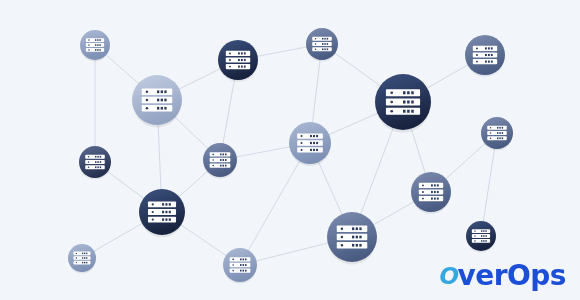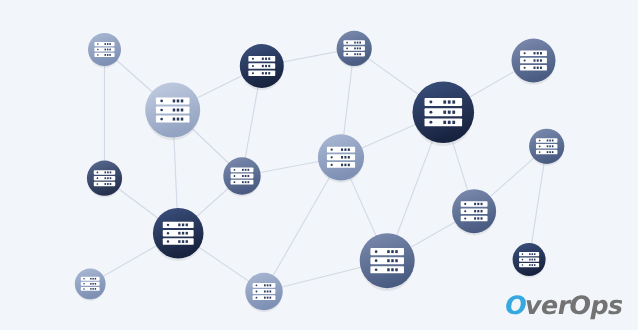--- a/index.html
+++ b/index.html
@@ -53,25 +53,24 @@
   }
   #brand-logo .logo-o {
     color: #35a8e0;
     font-family: "DejaVu Sans", sans-serif;
     font-size: 23px;
     font-weight: 700;
     font-style: italic;
     letter-spacing: -0.5px;
   }
   #brand-logo .logo-rest {
-    color: #737373;
+    color: #1d4ed8;
     font-family: "DejaVu Sans", sans-serif;
-    font-size: 23px;
+    font-size: 28px;
     font-weight: 700;
-    font-style: italic;
     letter-spacing: -0.5px;
     margin-left: -1px;
   }
 </style>
 </head>
 <body>
 
 <div id="stage">
 
   <svg id="network-svg" viewBox="0 0 580 300" xmlns="http://www.w3.org/2000/svg">

